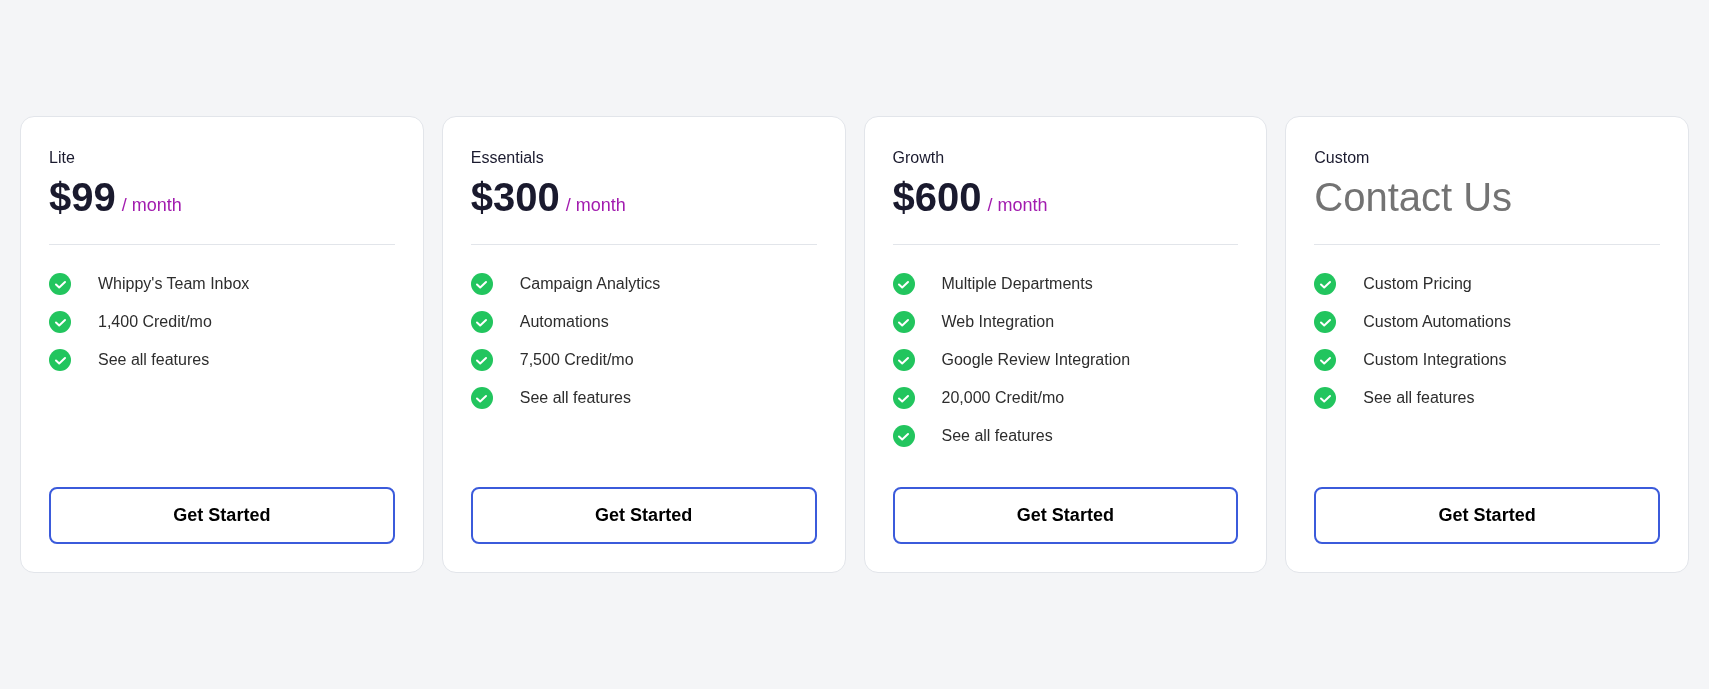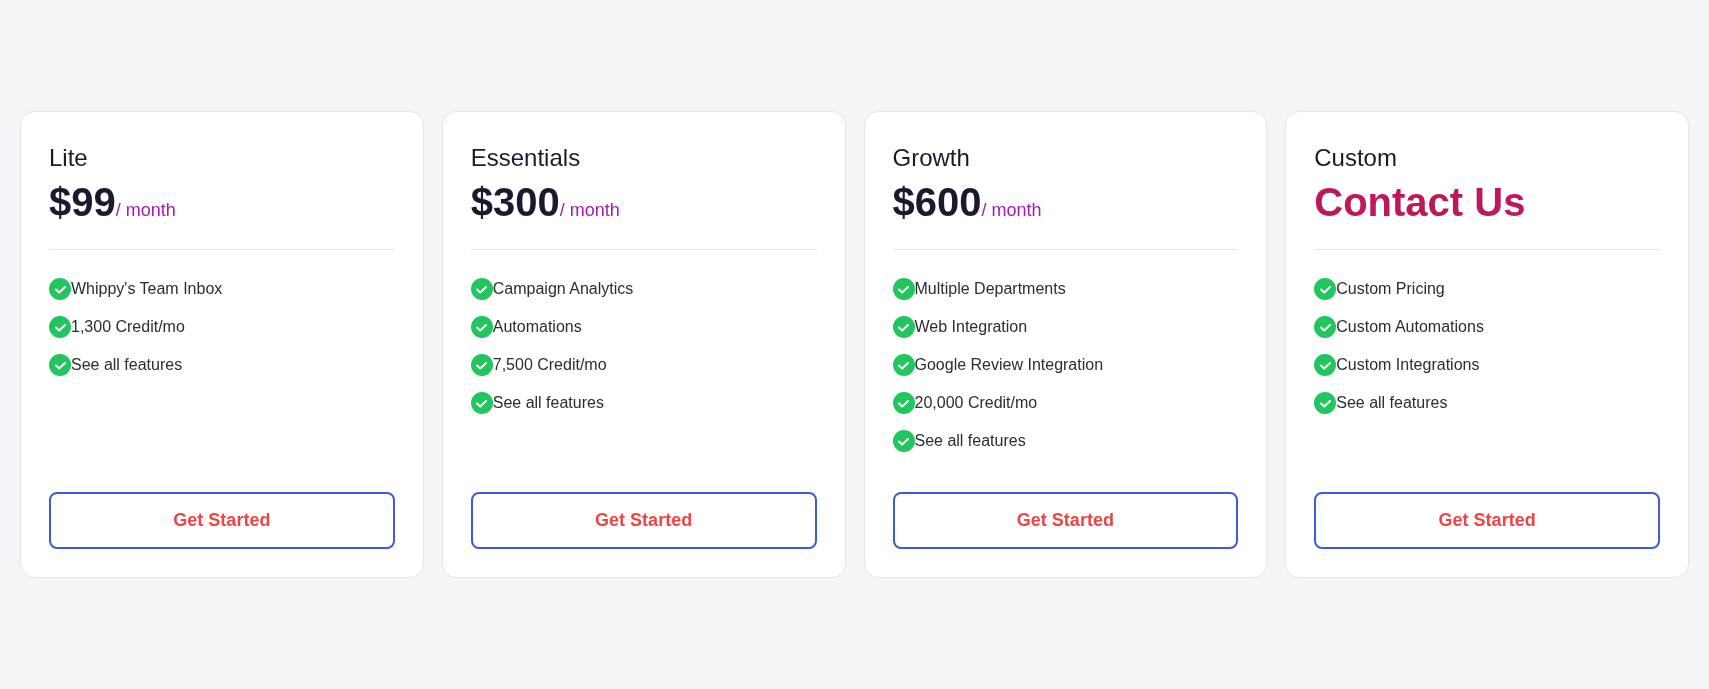--- a/index.html
+++ b/index.html
@@ -22,60 +22,61 @@
     .plan-card {
       background: #ffffff;
       border-radius: 14px;
       border: 1.5px solid #e2e5ea;
       padding: 32px 28px 28px 28px;
       display: flex;
       flex-direction: column;
       position: relative;
     }
     .plan-name {
-      font-size: 24px;
+      font-size: 16px;
       font-weight: 500;
       color: #1a1a2e;
       margin-bottom: 8px;
     }
     .plan-price-row {
       display: flex;
       align-items: baseline;
+      gap: 6px;
       margin-bottom: 6px;
     }
     .plan-price-amount {
       font-size: 40px;
       font-weight: 800;
       color: #1a1a2e;
     }
     .plan-price-period {
       font-size: 18px;
       font-weight: 400;
       color: #a21caf;
     }
     .contact-us-text {
       font-size: 40px;
-      font-weight: 700;
-      color: #be185d;
+      font-weight: 400;
+      color: #737373;
       margin-bottom: 6px;
     }
     .plan-divider {
       border: none;
       border-top: 1.5px solid #e2e5ea;
       margin: 18px 0 20px 0;
     }
     .features-list {
       list-style: none;
       flex: 1;
       margin-bottom: 32px;
     }
     .feature-item {
       display: flex;
       align-items: center;
-      gap: 0;
+      gap: 27px;
       padding: 8px 0;
       font-size: 16px;
       color: #2d2d2d;
     }
     .check-icon {
       width: 22px;
       height: 22px;
       flex-shrink: 0;
       border-radius: 50%;
       background: #22c55e;
@@ -87,21 +88,21 @@
       width: 13px;
       height: 13px;
     }
     .get-started-btn {
       display: block;
       width: 100%;
       padding: 16px;
       border: 2px solid #3b5bdb;
       border-radius: 8px;
       background: #ffffff;
-      color: #ef4444;
+      color: #000000;
       font-size: 18px;
       font-weight: 700;
       cursor: pointer;
       text-align: center;
       transition: background 0.15s;
       margin-top: auto;
     }
   </style>
 </head>
 <body>
@@ -122,21 +123,21 @@
             </svg>
           </span>
           <span>Whippy's Team Inbox</span>
         </li>
         <li class="feature-item">
           <span class="check-icon">
             <svg viewBox="0 0 13 13" fill="none" xmlns="http://www.w3.org/2000/svg">
               <path d="M2 6.5L5.2 9.5L11 4" stroke="white" stroke-width="2" stroke-linecap="round" stroke-linejoin="round"></path>
             </svg>
           </span>
-          <span>1,300 Credit/mo</span>
+          <span>1,400 Credit/mo</span>
         </li>
         <li class="feature-item">
           <span class="check-icon">
             <svg viewBox="0 0 13 13" fill="none" xmlns="http://www.w3.org/2000/svg">
               <path d="M2 6.5L5.2 9.5L11 4" stroke="white" stroke-width="2" stroke-linecap="round" stroke-linejoin="round"></path>
             </svg>
           </span>
           <span>See all features</span>
         </li>
       </ul>

